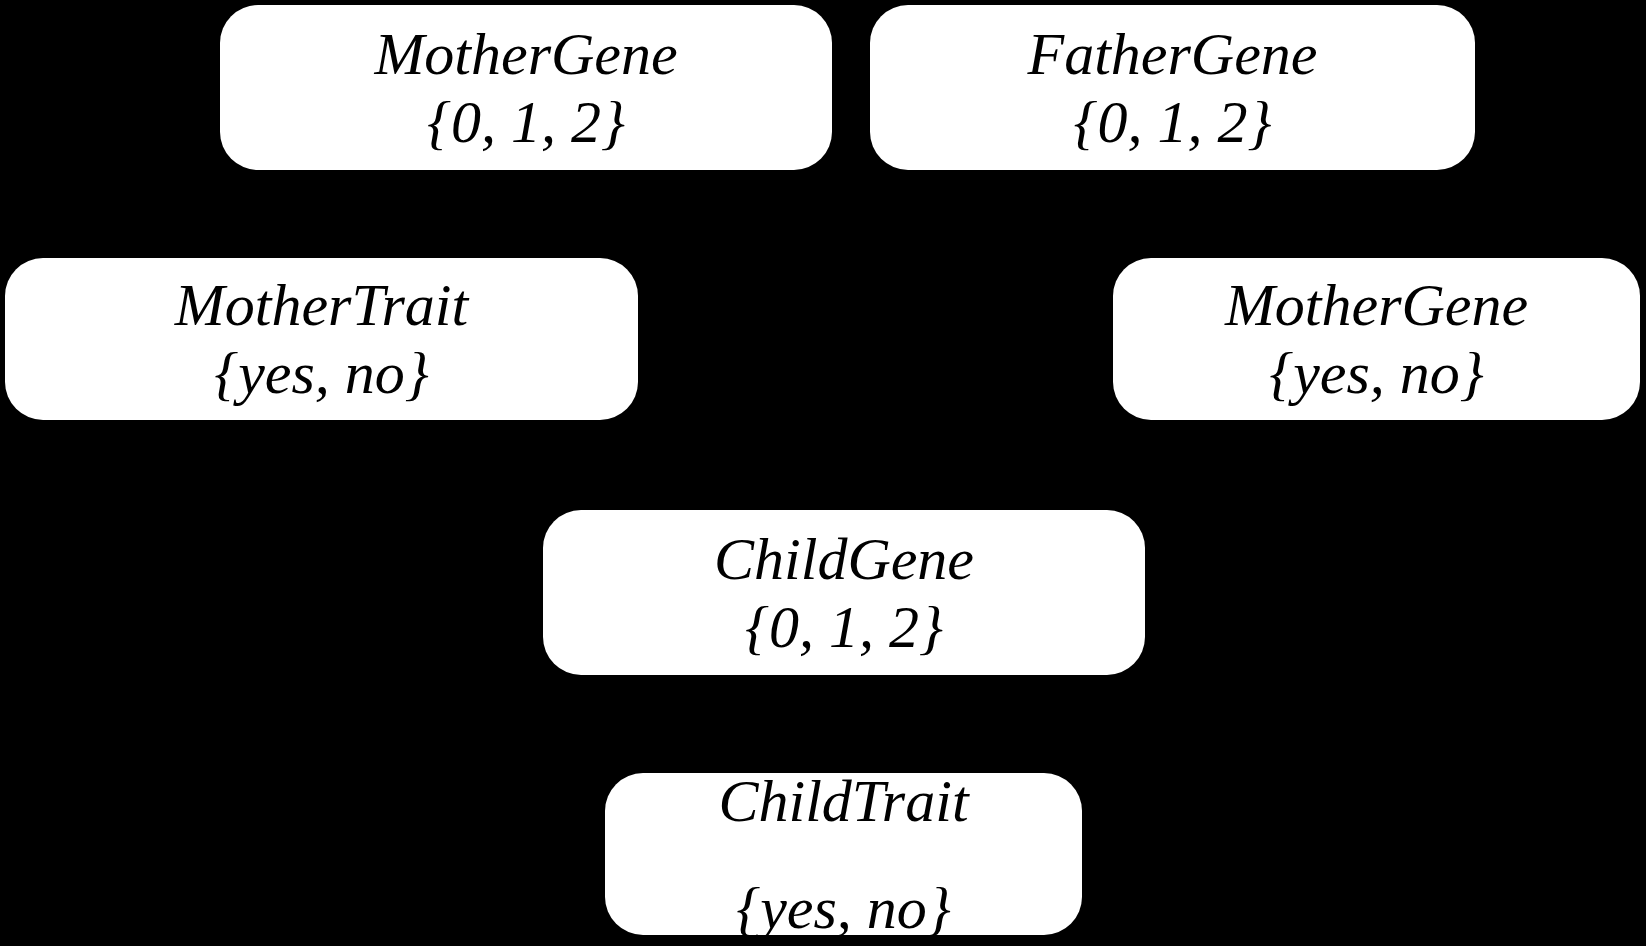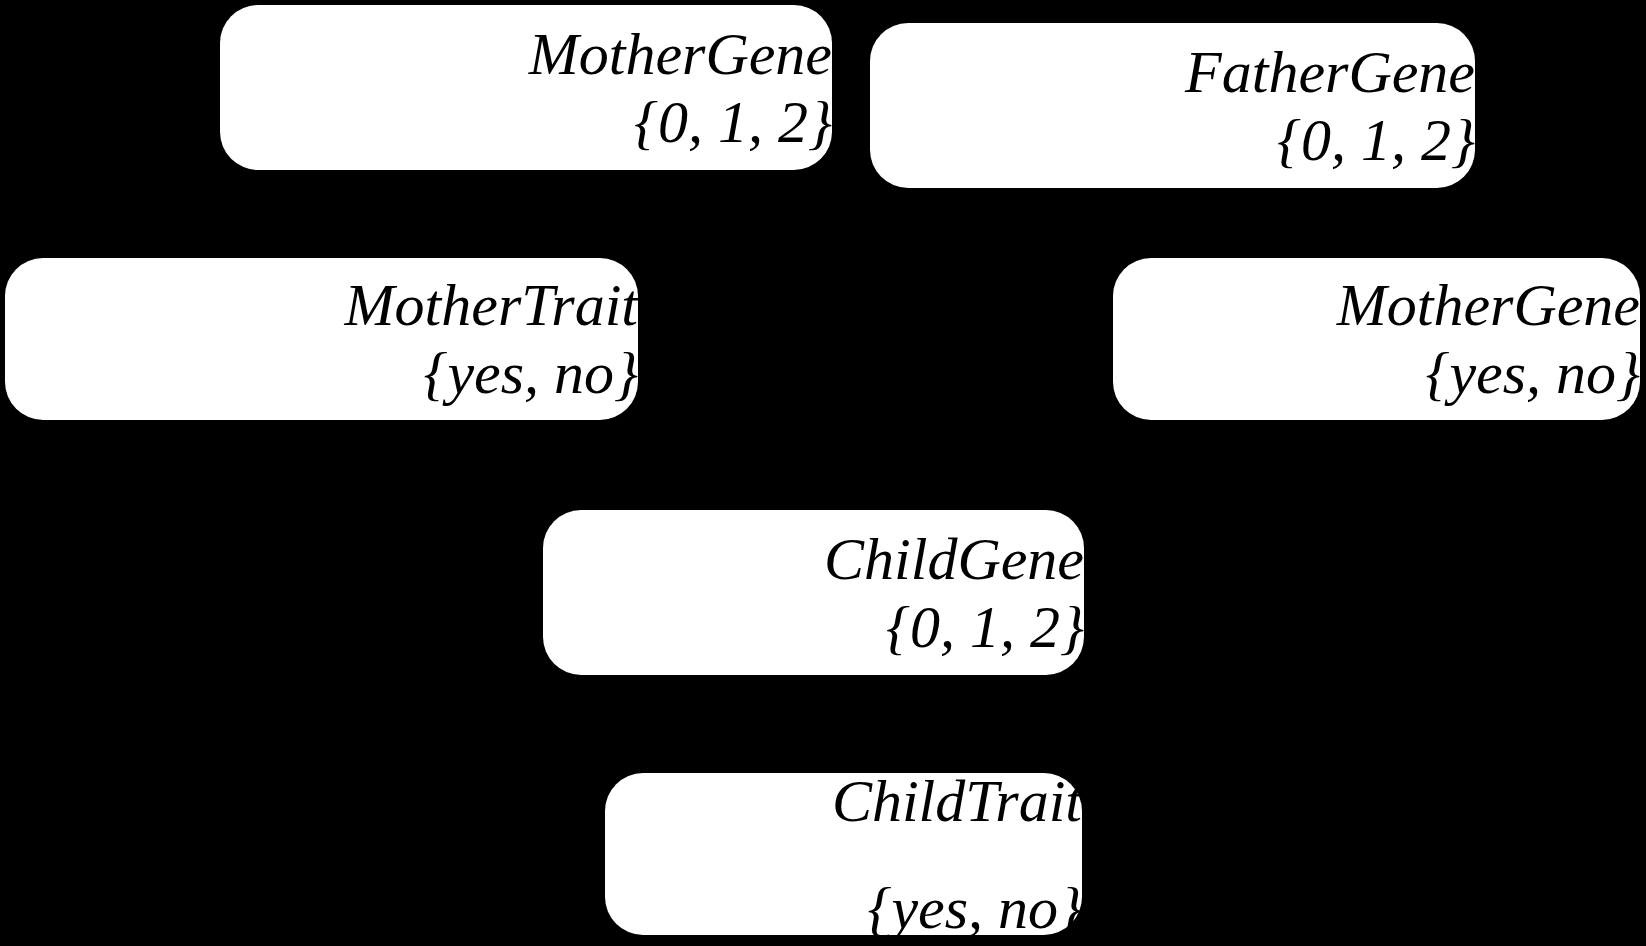--- a/index.html
+++ b/index.html
@@ -15,33 +15,33 @@
     overflow: hidden;
     font-family: "Liberation Serif", "DejaVu Serif", serif;
   }
   .node {
     position: absolute;
     background: #ffffff;
     color: #000000;
     border-radius: 38px;
     display: flex;
     flex-direction: column;
-    align-items: flex-end;
+    align-items: center;
     justify-content: center;
     text-align: center;
     font-style: italic;
     font-size: 60px;
     line-height: 68px;
     white-space: nowrap;
   }
   .node-mother-gene  { left: 220px;  top: 5px;   width: 612px; height: 165px; }
-  .node-father-gene  { left: 870px;  top: 5px;   width: 605px; height: 165px; margin-top: 18px; }
+  .node-father-gene  { left: 870px;  top: 5px;   width: 605px; height: 165px; }
   .node-mother-trait { left: 5px;    top: 258px; width: 633px; height: 162px; }
   .node-father-trait { left: 1113px; top: 258px; width: 527px; height: 162px; }
-  .node-child-gene   { left: 543px;  top: 510px; width: 541px; height: 165px; }
+  .node-child-gene   { left: 543px;  top: 510px; width: 602px; height: 165px; }
   .node-child-trait  { left: 605px;  top: 773px; width: 477px; height: 162px; }
   .node-label, .node-values {
     display: block;
   }
 </style>
 </head>
 <body style="background: rgb(0, 0, 0);">
 
 <div class="canvas" style="background: rgb(0, 0, 0);">
 

